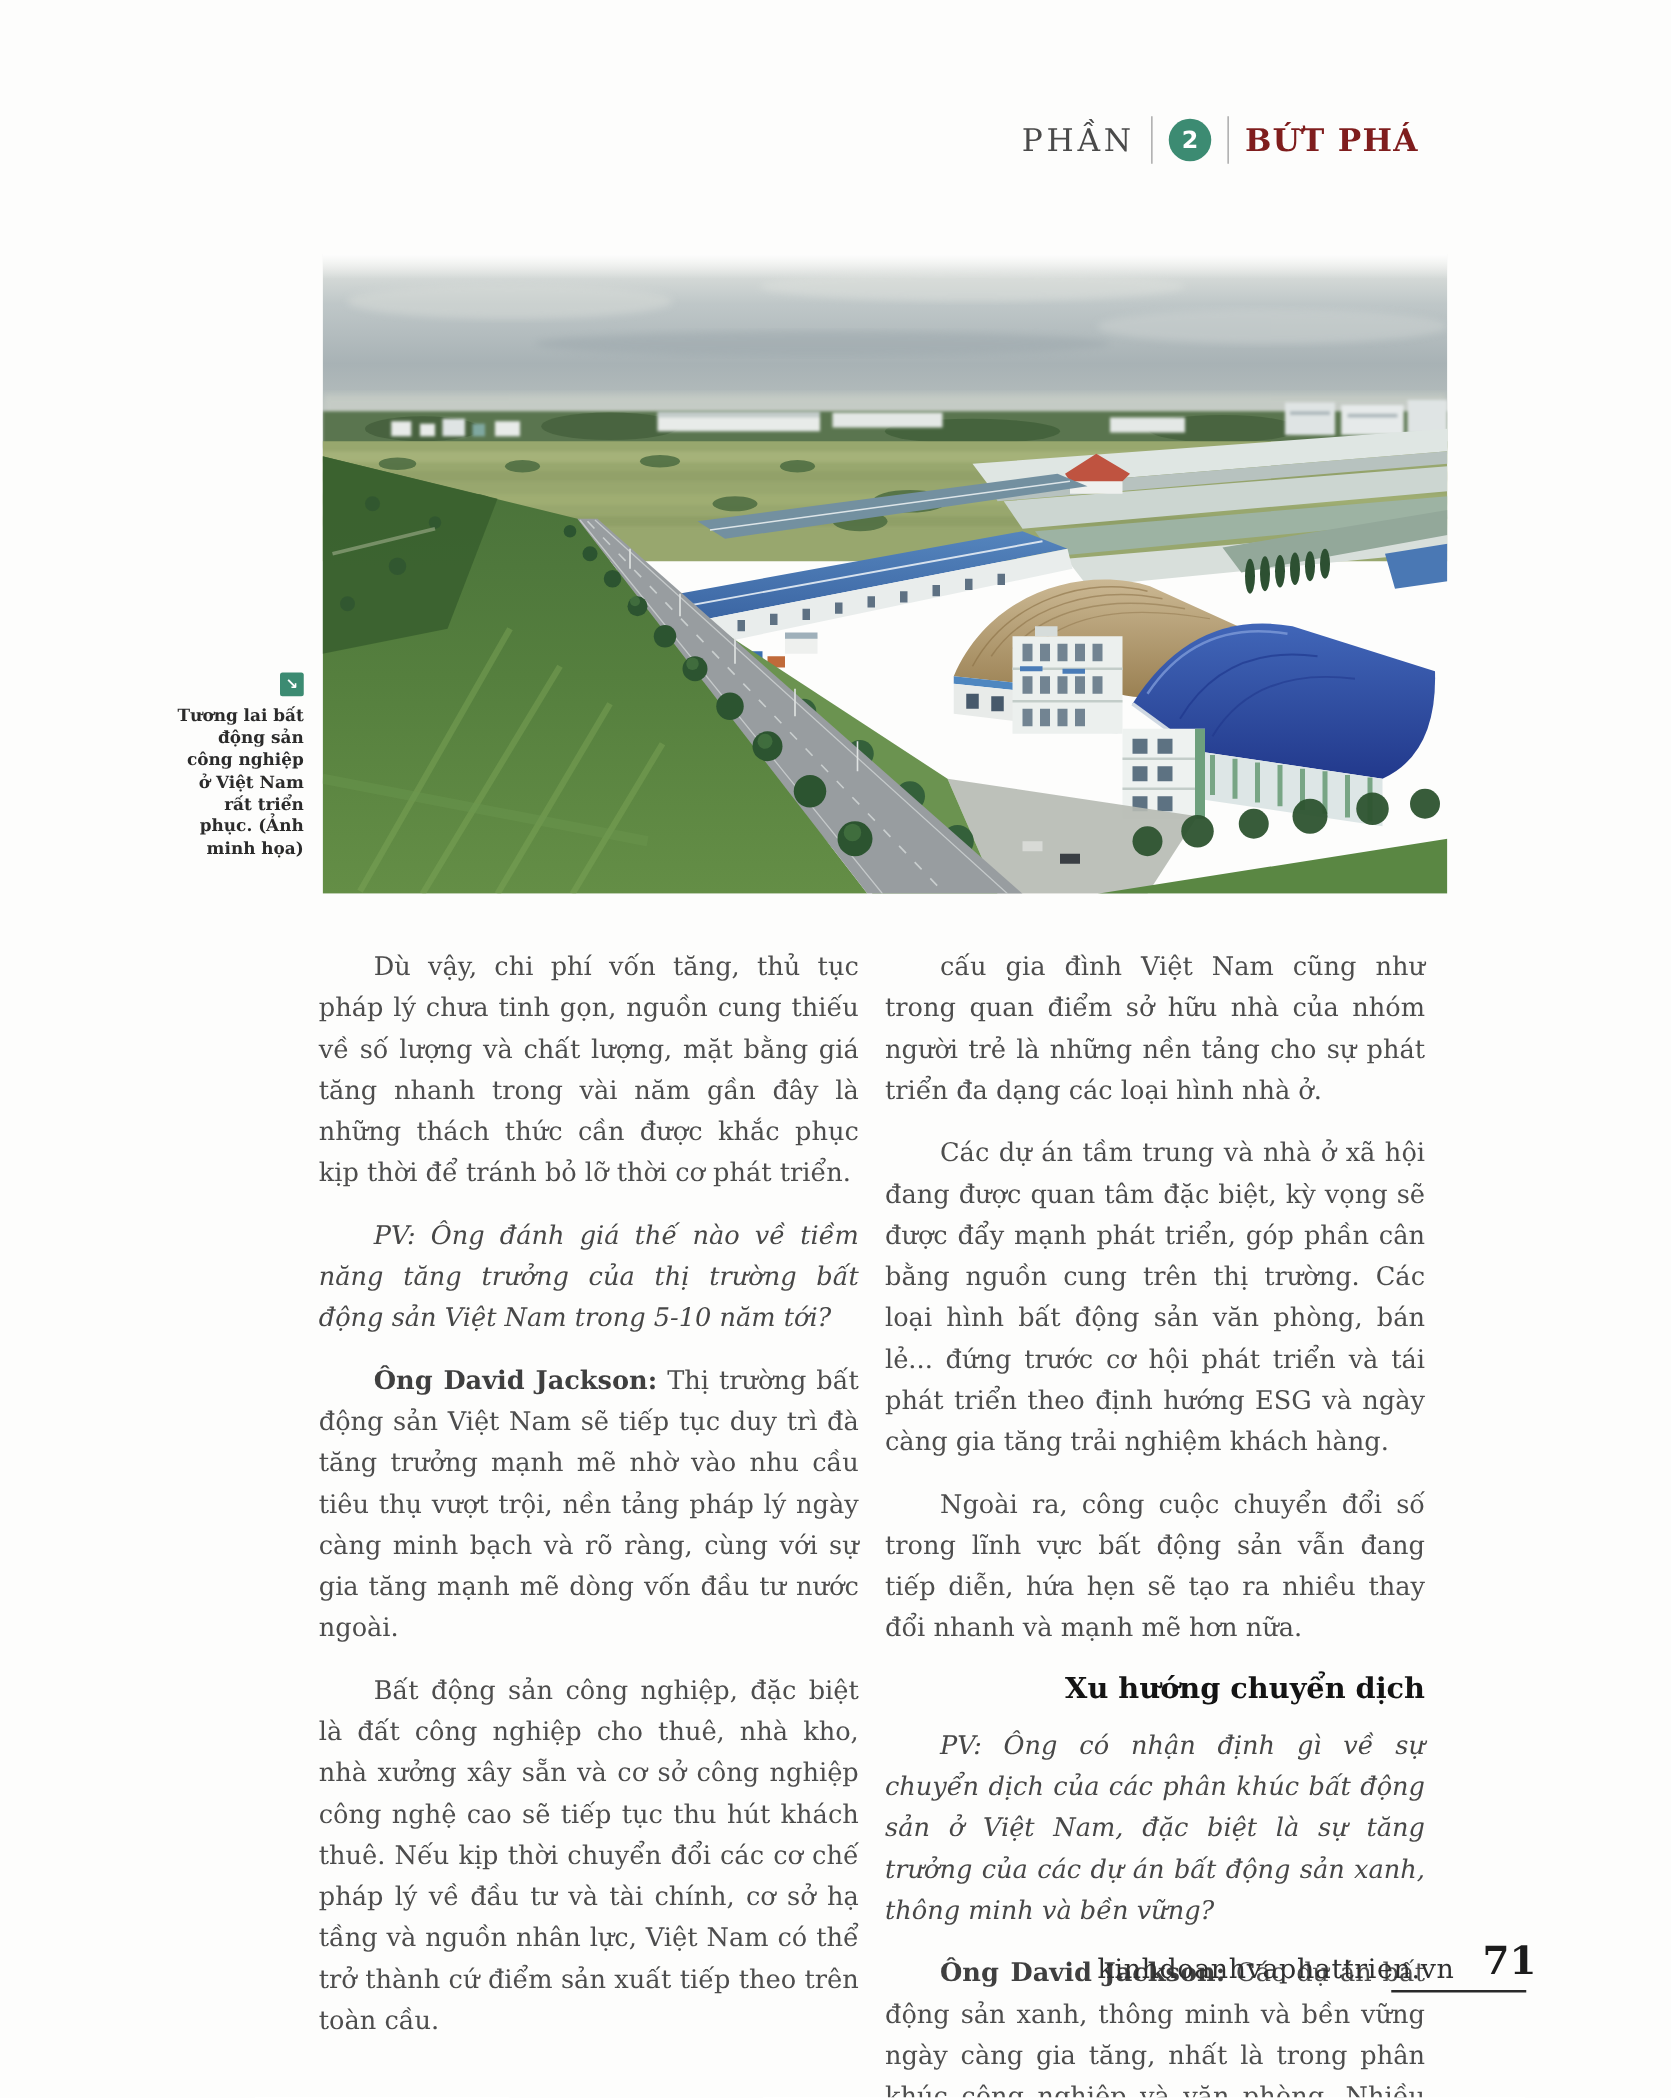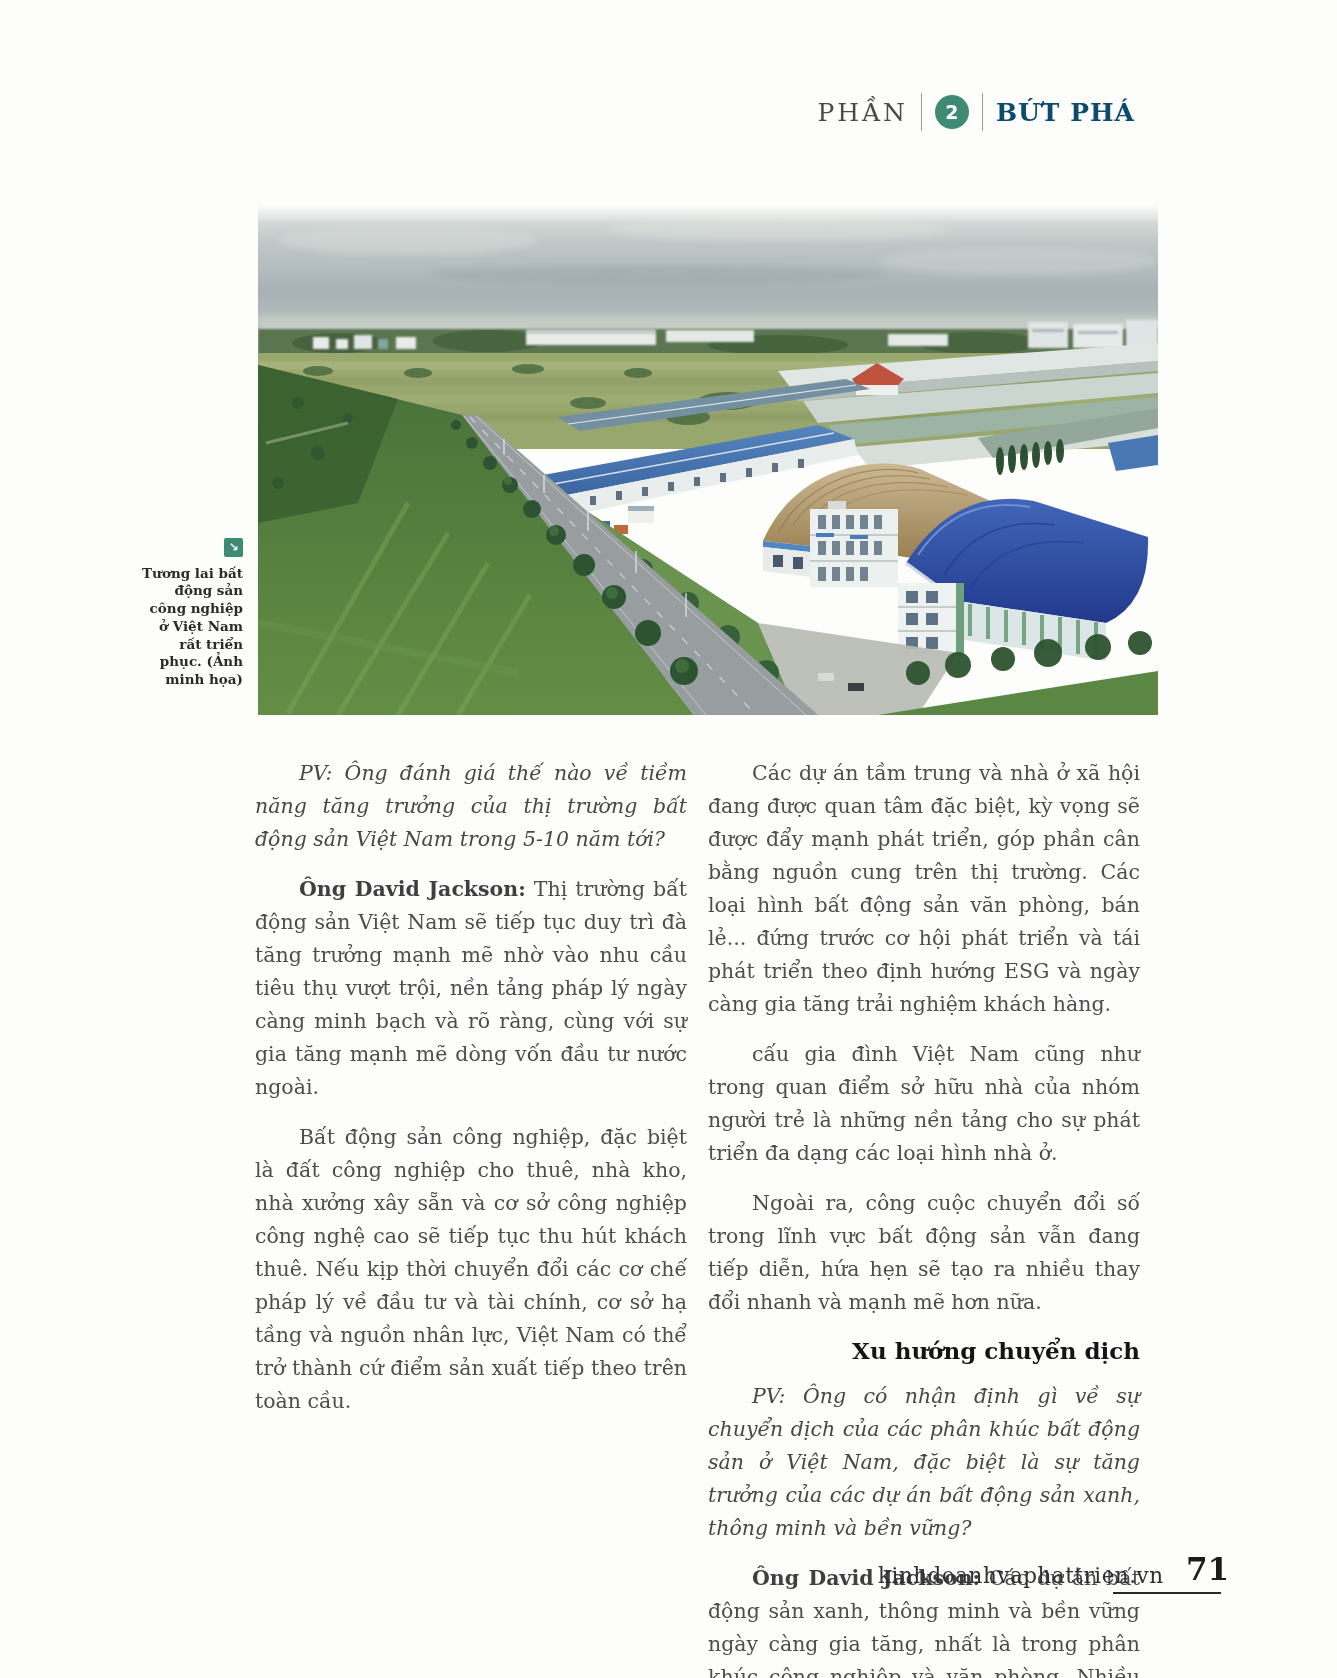--- a/index.html
+++ b/index.html
@@ -7,21 +7,21 @@
         font-family:"DejaVu Serif", serif;padding-left:46px;}
 
   
   .hdr{position:absolute;top:92px;left:0;width:1135px;display:flex;justify-content:flex-end;
        align-items:center;height:40px;}
   .hdr-part{font-size:25px;color:#4a4a4a;letter-spacing:3px;}
   .hdr-div{width:1px;height:38px;background:#9a9a9a;margin:0 13px;}
   .hdr-circle{width:34px;height:34px;border-radius:50%;background:#3c8b72;color:#fff;
        display:flex;align-items:center;justify-content:center;
        font-family:"DejaVu Sans",sans-serif;font-weight:bold;font-size:19px;}
-  .hdr-title{font-size:25px;font-weight:bold;color:#0c4a6e;letter-spacing:1px;}
+  .hdr-title{font-size:25px;font-weight:bold;color:#7f1d1d;letter-spacing:1px;}
 
   
   .photo{position:absolute;left:258px;top:203px;width:900px;height:512px;overflow:hidden;}
   .photo svg{display:block;width:900px;height:512px;}
 
   
   .caption{position:absolute;left:138px;top:536px;width:105px;text-align:right;}
   .cap-icon{display:inline-flex;width:19px;height:19px;border-radius:2px;background:#3c8b72;
        color:#fff;align-items:center;justify-content:center;
        font-family:"DejaVu Sans",sans-serif;font-size:12px;font-weight:bold;margin-bottom:8px;}
@@ -328,29 +328,30 @@
       <rect x="0" y="0" width="900" height="20" fill="url(#topFade)"></rect>
     </svg>
   </div>
 
   <div class="caption">
     <span class="cap-icon">↘</span>
     <p class="cap-text">Tương lai bất động sản công nghiệp ở Việt Nam rất triển phục. (Ảnh minh họa)</p>
   </div>
 
   <div class="col col-left">
+    <p>Dù vậy, chi phí vốn tăng, thủ tục pháp lý chưa tinh gọn, nguồn cung thiếu về số lượng và chất lượng, mặt bằng giá tăng nhanh trong vài năm gần đây là những thách thức cần được khắc phục kịp thời để tránh bỏ lỡ thời cơ phát triển.</p>
     <p class="q">PV:  Ông đánh giá thế nào về tiềm năng tăng trưởng của thị trường bất động sản Việt Nam trong 5-10 năm tới?</p>
     <p><strong>Ông David Jackson:</strong><span> Thị trường bất động sản Việt Nam sẽ tiếp tục duy trì đà tăng trưởng mạnh mẽ nhờ vào nhu cầu tiêu thụ vượt trội, nền tảng pháp lý ngày càng minh bạch và rõ ràng, cùng với sự gia tăng mạnh mẽ dòng vốn đầu tư nước ngoài.</span></p>
     <p>Bất động sản công nghiệp, đặc biệt là đất công nghiệp cho thuê, nhà kho, nhà xưởng xây sẵn và cơ sở công nghiệp công nghệ cao sẽ tiếp tục thu hút khách thuê.  Nếu kịp thời chuyển đổi các cơ chế pháp lý về đầu tư và tài chính, cơ sở hạ tầng và nguồn nhân lực, Việt Nam có thể trở thành cứ điểm sản xuất tiếp theo trên toàn cầu.</p>
 
   </div>
 
   <div class="col col-right">
+    <p>cấu gia đình Việt Nam cũng như trong quan điểm sở hữu nhà của nhóm người trẻ là những nền tảng cho sự phát triển đa dạng các loại hình nhà ở.</p>
     <p>Các dự án tầm trung và nhà ở xã hội đang được quan tâm đặc biệt, kỳ vọng sẽ được đẩy mạnh phát triển, góp phần cân bằng nguồn cung trên thị trường. Các loại hình bất động sản văn phòng, bán lẻ... đứng trước cơ hội phát triển và tái phát triển theo định hướng ESG và ngày càng gia tăng trải nghiệm khách hàng.</p>
-    <p>cấu gia đình Việt Nam cũng như trong quan điểm sở hữu nhà của nhóm người trẻ là những nền tảng cho sự phát triển đa dạng các loại hình nhà ở.</p>
     <p>Ngoài ra, công cuộc chuyển đổi số trong lĩnh vực bất động sản vẫn đang tiếp diễn, hứa hẹn sẽ tạo ra nhiều thay đổi nhanh và mạnh mẽ hơn nữa.</p>
     <h3>Xu hướng chuyển dịch</h3>
     <p class="q">PV: Ông có nhận định gì về sự chuyển dịch của các phân khúc bất động sản ở Việt Nam, đặc biệt là sự tăng trưởng của các dự án bất động sản xanh, thông minh và bền vững?</p>
     <p><strong>Ông David Jackson:</strong><span> Các dự án bất động sản xanh, thông minh và bền vững ngày càng gia tăng, nhất là trong phân khúc công nghiệp và văn phòng. Nhiều tòa</span></p>
   </div>
 
   <span class="foot-site">kinhdoanhvaphattrien.vn</span>
   <span class="foot-line"></span>
   <span class="foot-num">71</span>
 

